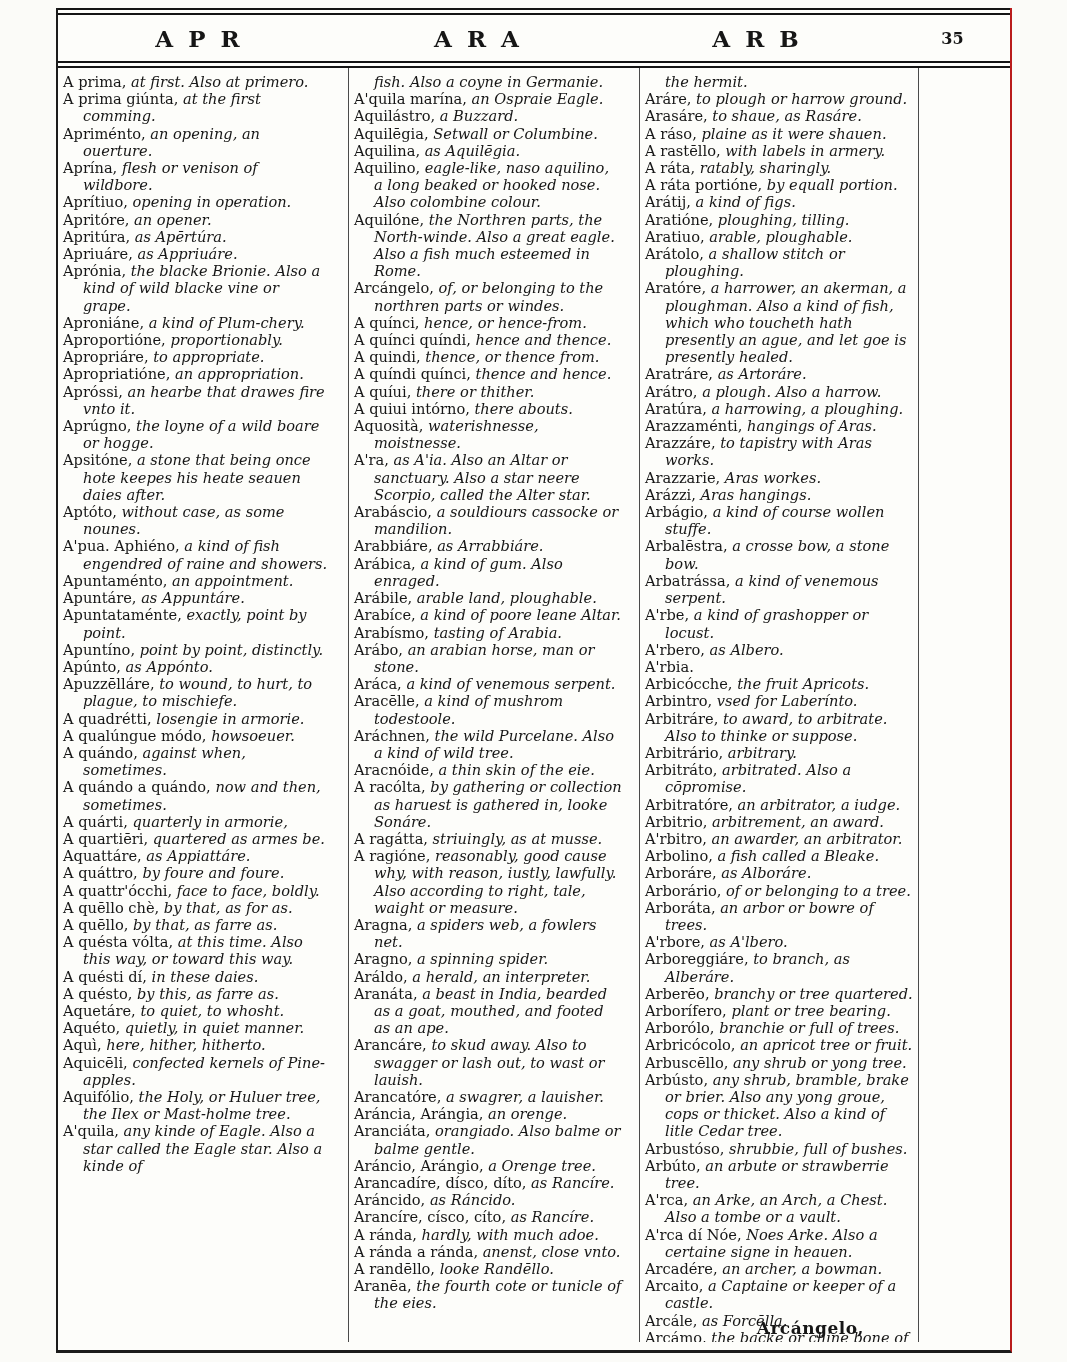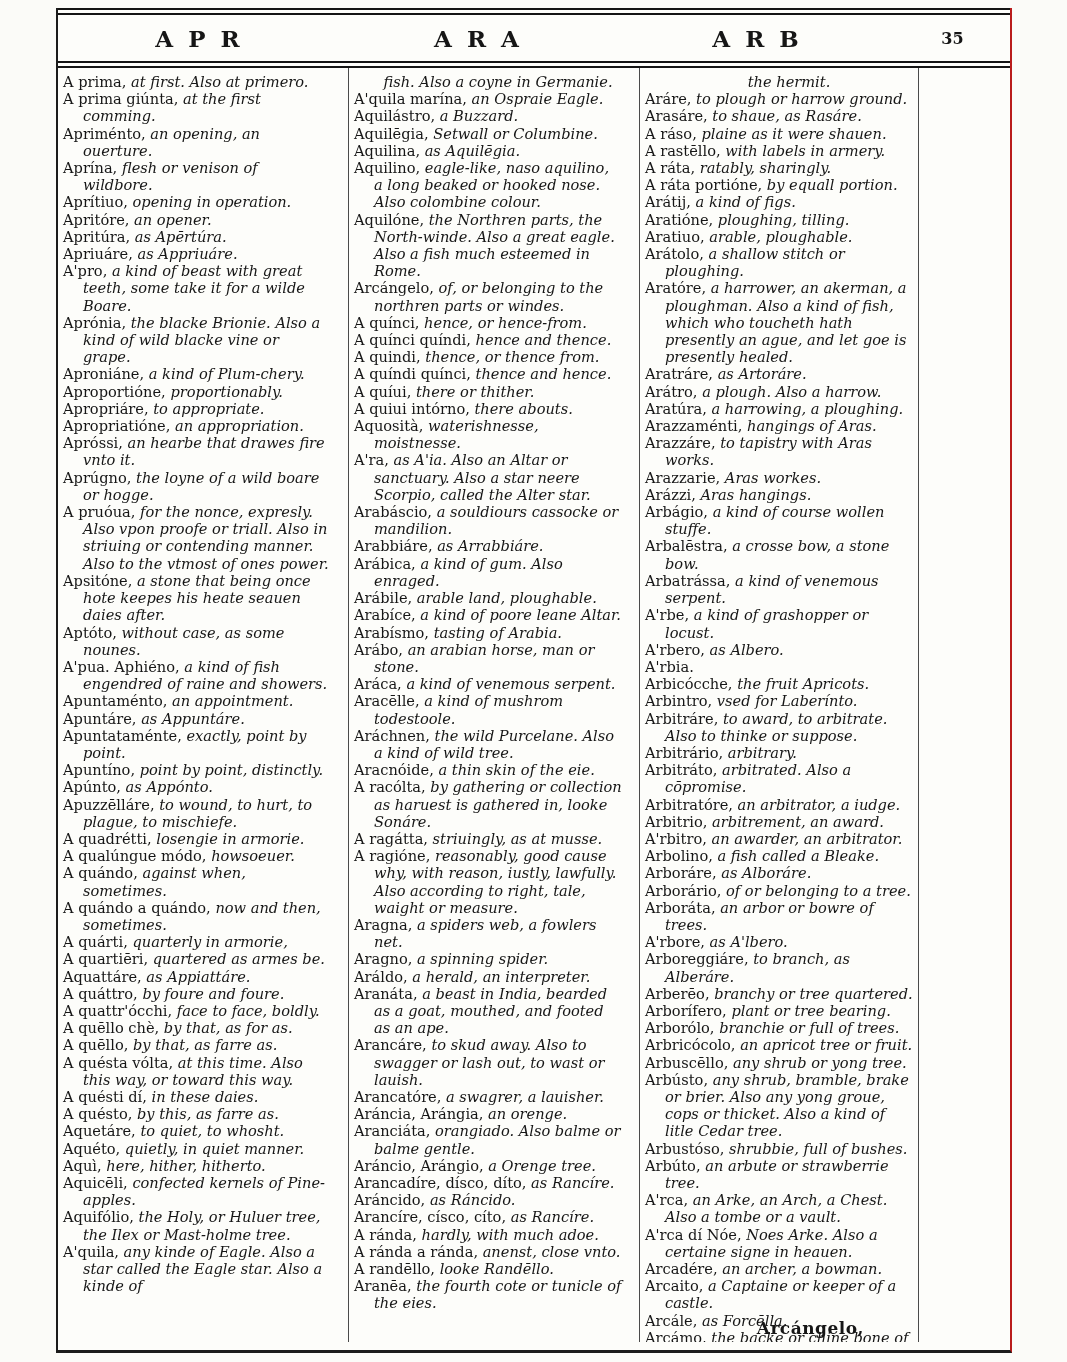--- a/index.html
+++ b/index.html
@@ -25,21 +25,21 @@
   }
   .pagenum { flex:1; text-align:center; font-size:16px; font-weight:bold; }
   .cols { display:flex; height:1274px; overflow:hidden;gap:12px; }
   .col {
     width:268px; padding:5px 5px 0 5px; overflow:hidden;
     font-size:14.6px; line-height:17.2px;
   }
   .col + .col { border-left:1px solid #4a4a4a; }
   .col:last-of-type { border-right:1px solid #4a4a4a; }
   .entry { padding-left:20px; text-indent:-20px; }
-  .entry.cont { text-indent:0;text-align:center; }
+  .entry.cont { text-indent:0; }
   .head { font-style:normal; }
   .gloss { font-style:italic; }
   .catchword {
     position:absolute; right:146px; bottom:12px;
     font-size:17px; font-weight:bold; letter-spacing:0.5px;
   }
 </style>
 </head>
 <body>
 
@@ -53,29 +53,27 @@
   <div class="cols">
     <div class="col">
         <div class="entry"><span class="head">A prima, </span><span class="gloss">at first. Also at primero.</span></div>
         <div class="entry"><span class="head">A prima giúnta, </span><span class="gloss">at the first comming.</span></div>
         <div class="entry"><span class="head">Apriménto, </span><span class="gloss">an opening, an ouerture.</span></div>
         <div class="entry"><span class="head">Aprína, </span><span class="gloss">flesh or venison of wildbore.</span></div>
         <div class="entry"><span class="head">Aprítiuo, </span><span class="gloss">opening in operation.</span></div>
         <div class="entry"><span class="head">Apritóre, </span><span class="gloss">an opener.</span></div>
         <div class="entry"><span class="head">Apritúra, </span><span class="gloss">as Apērtúra.</span></div>
         <div class="entry"><span class="head">Apriuáre, </span><span class="gloss">as Appriuáre.</span></div>
-        <div class="entry"><span class="head">A'pro, </span><span class="gloss">a kind of beast with great teeth, some take it for a wilde Boare.</span></div>
         <div class="entry"><span class="head">Aprónia, </span><span class="gloss">the blacke Brionie. Also a kind of wild blacke vine or grape.</span></div>
         <div class="entry"><span class="head">Aproniáne, </span><span class="gloss">a kind of Plum-chery.</span></div>
         <div class="entry"><span class="head">Aproportióne, </span><span class="gloss">proportionably.</span></div>
         <div class="entry"><span class="head">Apropriáre, </span><span class="gloss">to appropriate.</span></div>
         <div class="entry"><span class="head">Apropriatióne, </span><span class="gloss">an appropriation.</span></div>
         <div class="entry"><span class="head">Apróssi, </span><span class="gloss">an hearbe that drawes fire vnto it.</span></div>
         <div class="entry"><span class="head">Aprúgno, </span><span class="gloss">the loyne of a wild boare or hogge.</span></div>
-        <div class="entry"><span class="head">A pruóua, </span><span class="gloss">for the nonce, expresly. Also vpon proofe or triall. Also in striuing or contending manner. Also to the vtmost of ones power.</span></div>
         <div class="entry"><span class="head">Apsitóne, </span><span class="gloss">a stone that being once hote keepes his heate seauen daies after.</span></div>
         <div class="entry"><span class="head">Aptóto, </span><span class="gloss">without case, as some nounes.</span></div>
         <div class="entry"><span class="head">A'pua. Aphiéno, </span><span class="gloss">a kind of fish engendred of raine and showers.</span></div>
         <div class="entry"><span class="head">Apuntaménto, </span><span class="gloss">an appointment.</span></div>
         <div class="entry"><span class="head">Apuntáre, </span><span class="gloss">as Appuntáre.</span></div>
         <div class="entry"><span class="head">Apuntataménte, </span><span class="gloss">exactly, point by point.</span></div>
         <div class="entry"><span class="head">Apuntíno, </span><span class="gloss">point by point, distinctly.</span></div>
         <div class="entry"><span class="head">Apúnto, </span><span class="gloss">as Appónto.</span></div>
         <div class="entry"><span class="head">Apuzzēlláre, </span><span class="gloss">to wound, to hurt, to plague, to mischiefe.</span></div>
         <div class="entry"><span class="head">A quadrétti, </span><span class="gloss">losengie in armorie.</span></div>

